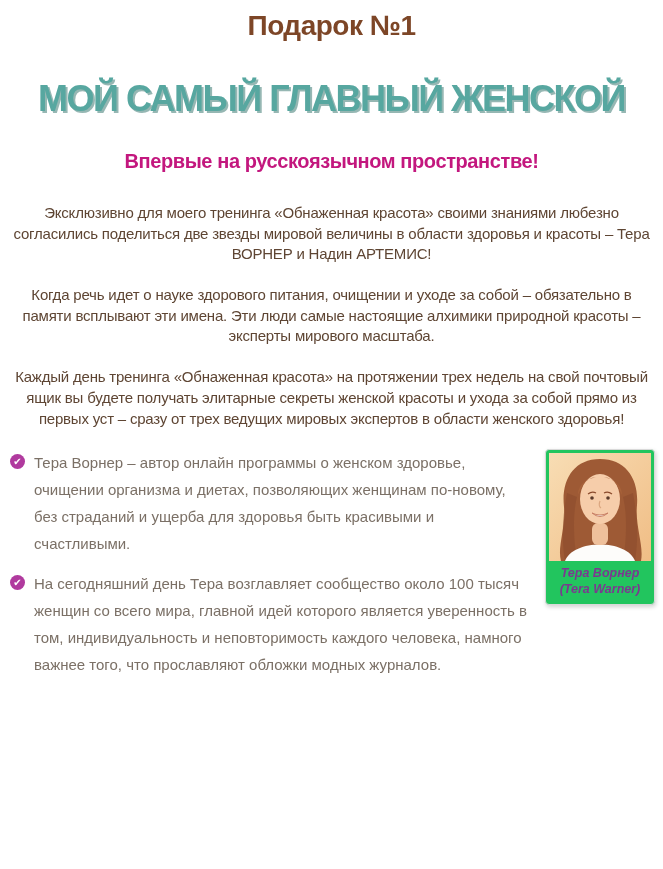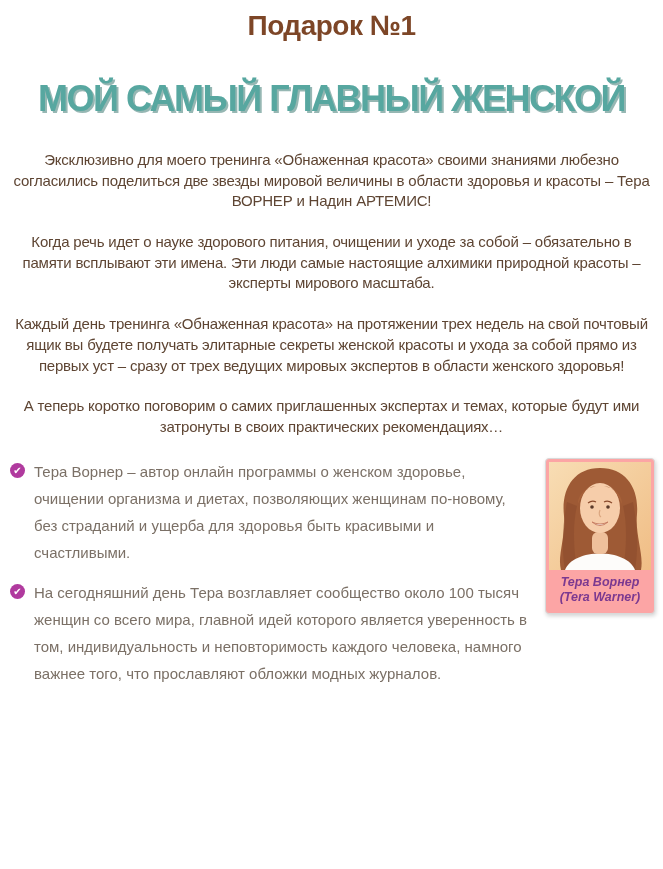--- a/index.html
+++ b/index.html
@@ -53,21 +53,21 @@
     letter-spacing: -0.2px;
     margin: 0 0 20px 0;
     text-align: center;
   }
   .experts-list {
     margin-top: 8px;
   }
   .photo-card {
     float: right;
     width: 110px;
-    background: #fca5a5;
+    background: #22c55e;
     border: 1px solid #d9d9d9;
     border-radius: 4px;
     box-shadow: 1px 2px 4px rgba(0,0,0,0.18);
     padding: 3px;
     margin: 0 0 10px 16px;
     box-sizing: border-box;
   }
   .photo-frame {
     width: 102px;
     height: 108px;
@@ -115,26 +115,26 @@
 </style>
 </head>
 <body>
 
 <div class="page">
 
   <h3 class="kicker">Подарок №1</h3>
 
   <h1 class="main-title">МОЙ САМЫЙ ГЛАВНЫЙ ЖЕНСКОЙ</h1>
 
+  <h2 class="subtitle">Впервые на русскоязычном пространстве!</h2>
 
   <div class="body-copy">
     <p class="para">Эксклюзивно для моего тренинга «Обнаженная красота» своими знаниями любезно согласились поделиться две звезды мировой величины в области здоровья и красоты – Тера ВОРНЕР и Надин АРТЕМИС!</p>
     <p class="para">Когда речь идет о науке здорового питания, очищении и уходе за собой – обязательно в памяти всплывают эти имена. Эти люди самые настоящие алхимики природной красоты – эксперты мирового масштаба.</p>
     <p class="para">Каждый день тренинга «Обнаженная красота» на протяжении трех недель на свой почтовый ящик вы будете получать элитарные секреты женской красоты и ухода за собой прямо из первых уст – сразу от трех ведущих мировых экспертов в области женского здоровья!</p>
-    <p class="para">А теперь коротко поговорим о самих приглашенных экспертах и темах, которые будут ими затронуты в своих практических рекомендациях…</p>
   </div>
 
   <div class="experts-list clearfix">
 
     <div class="photo-card">
       <span class="photo-frame">
         <svg width="102" height="108" viewBox="0 0 102 108" xmlns="http://www.w3.org/2000/svg">
           <defs>
             <linearGradient id="bgGrad" x1="0" y1="0" x2="1" y2="1">
               <stop offset="0" stop-color="#f8ddb4"></stop>

